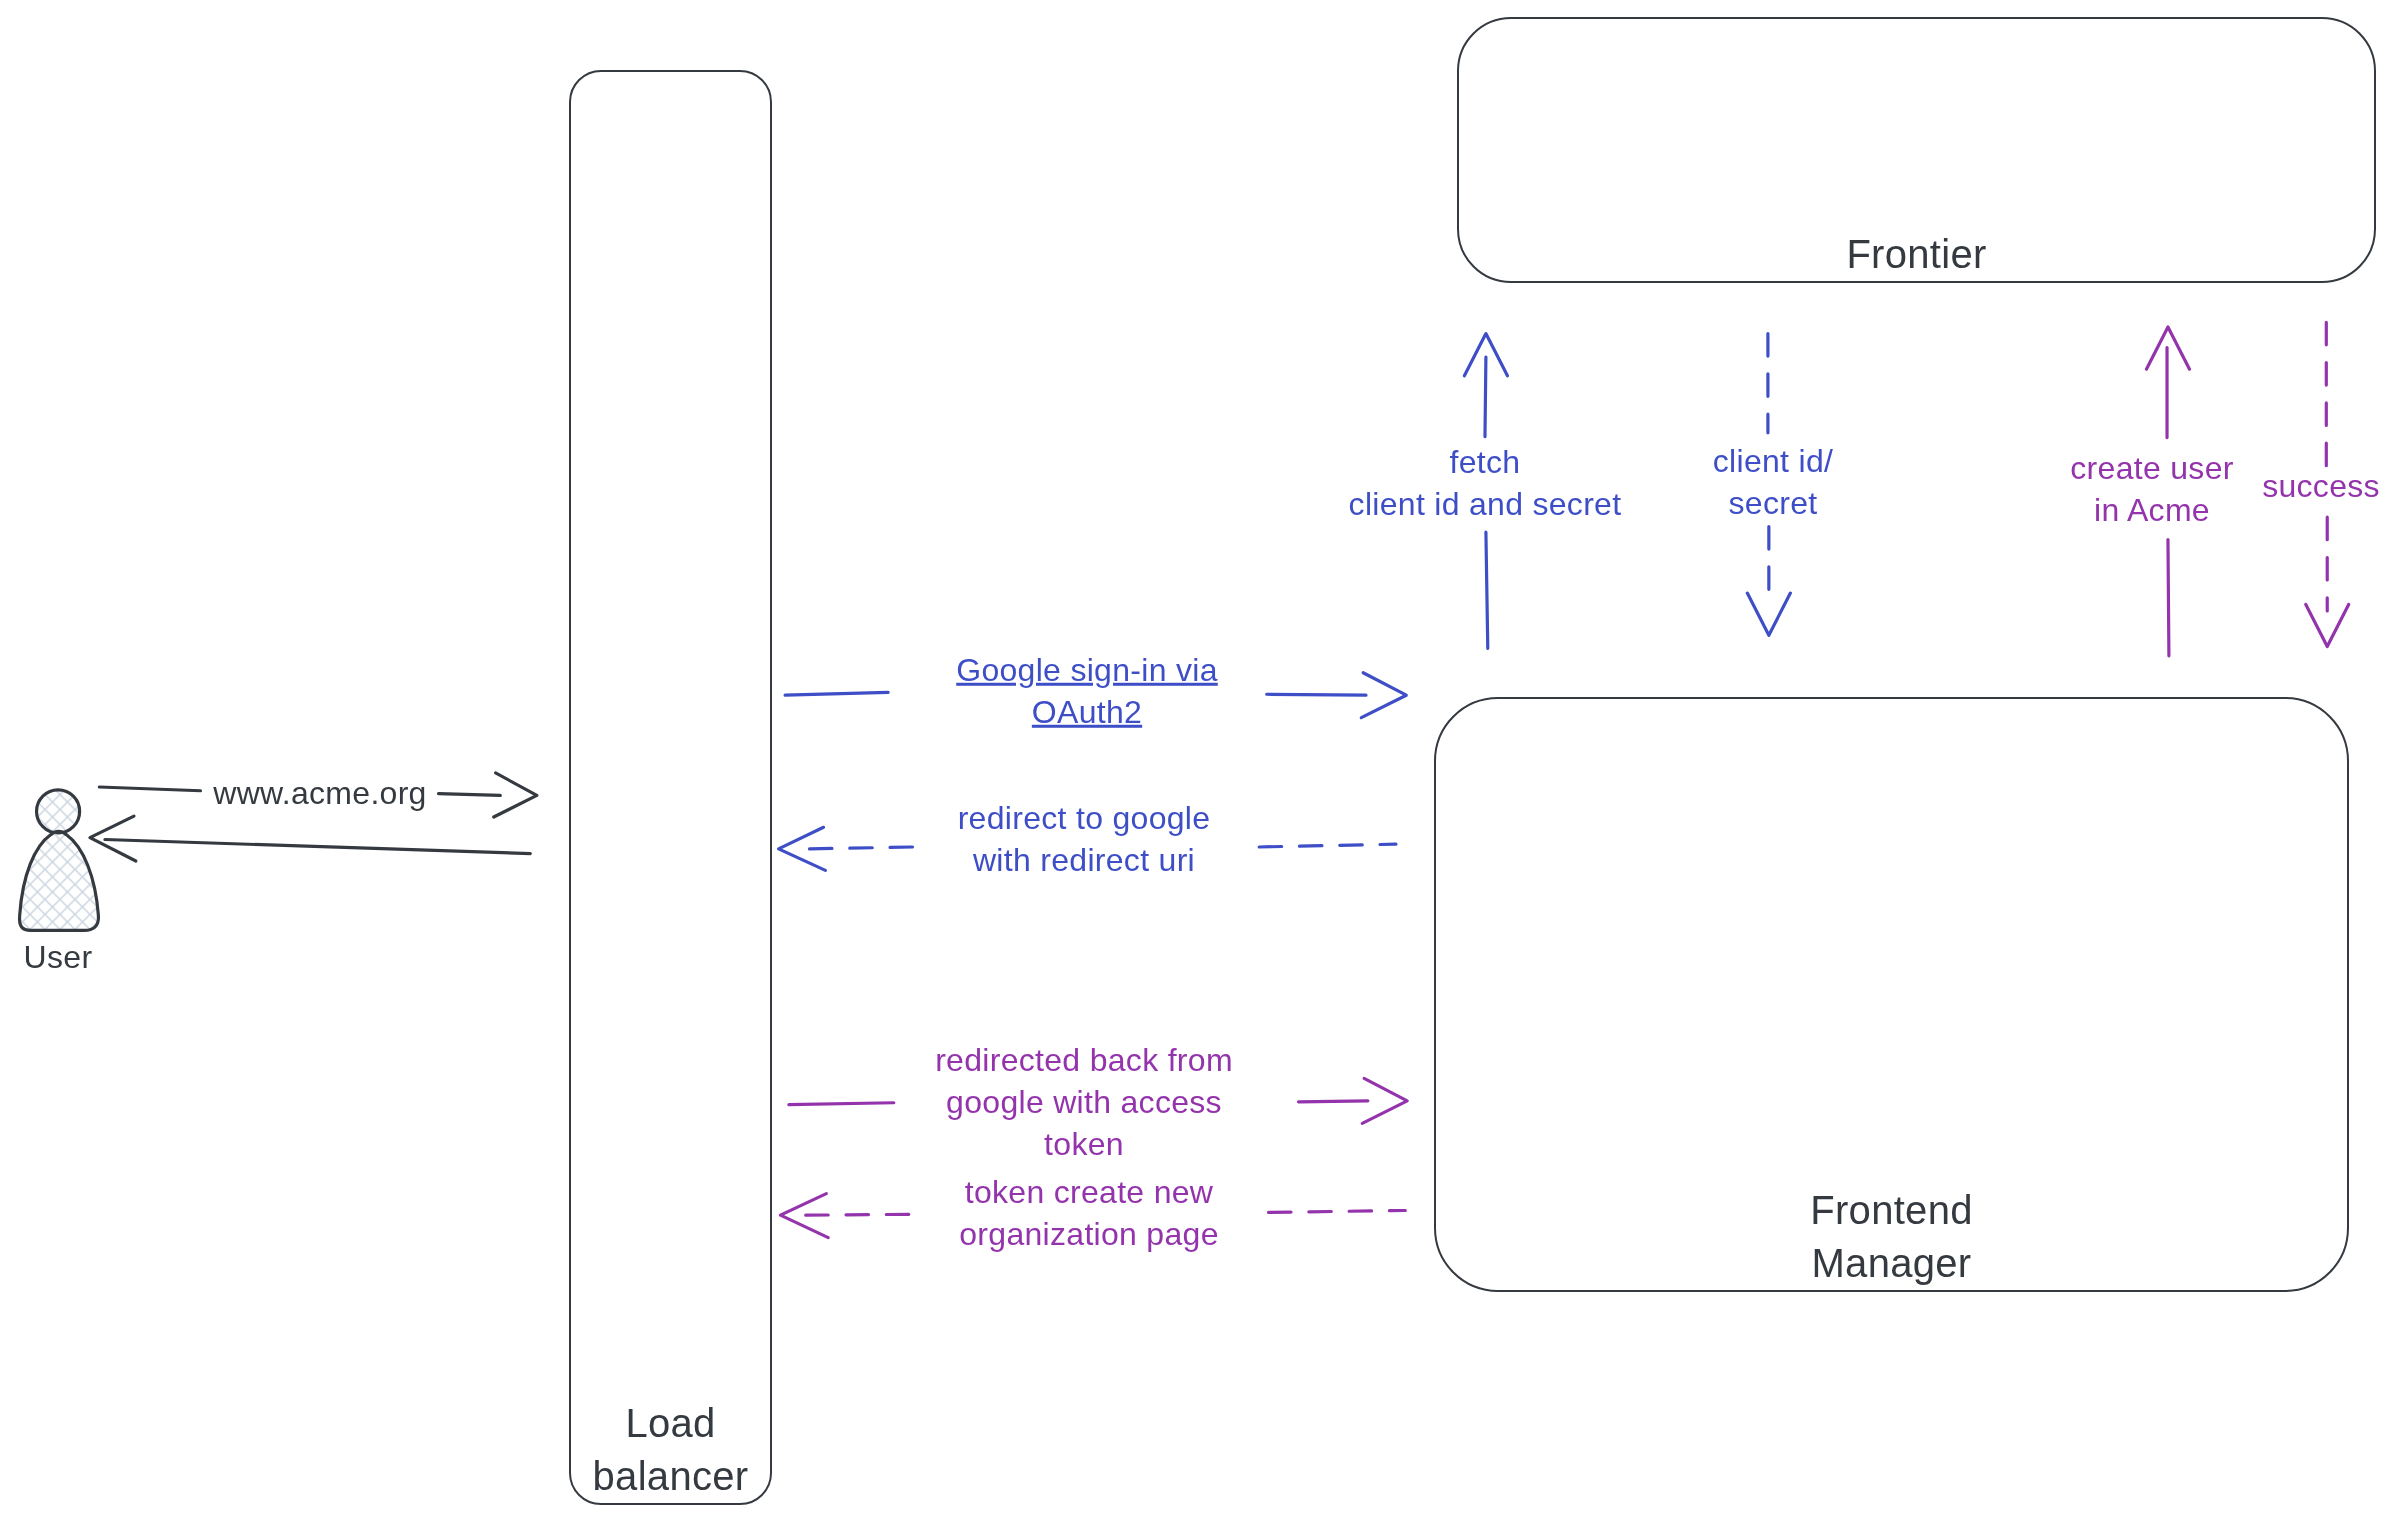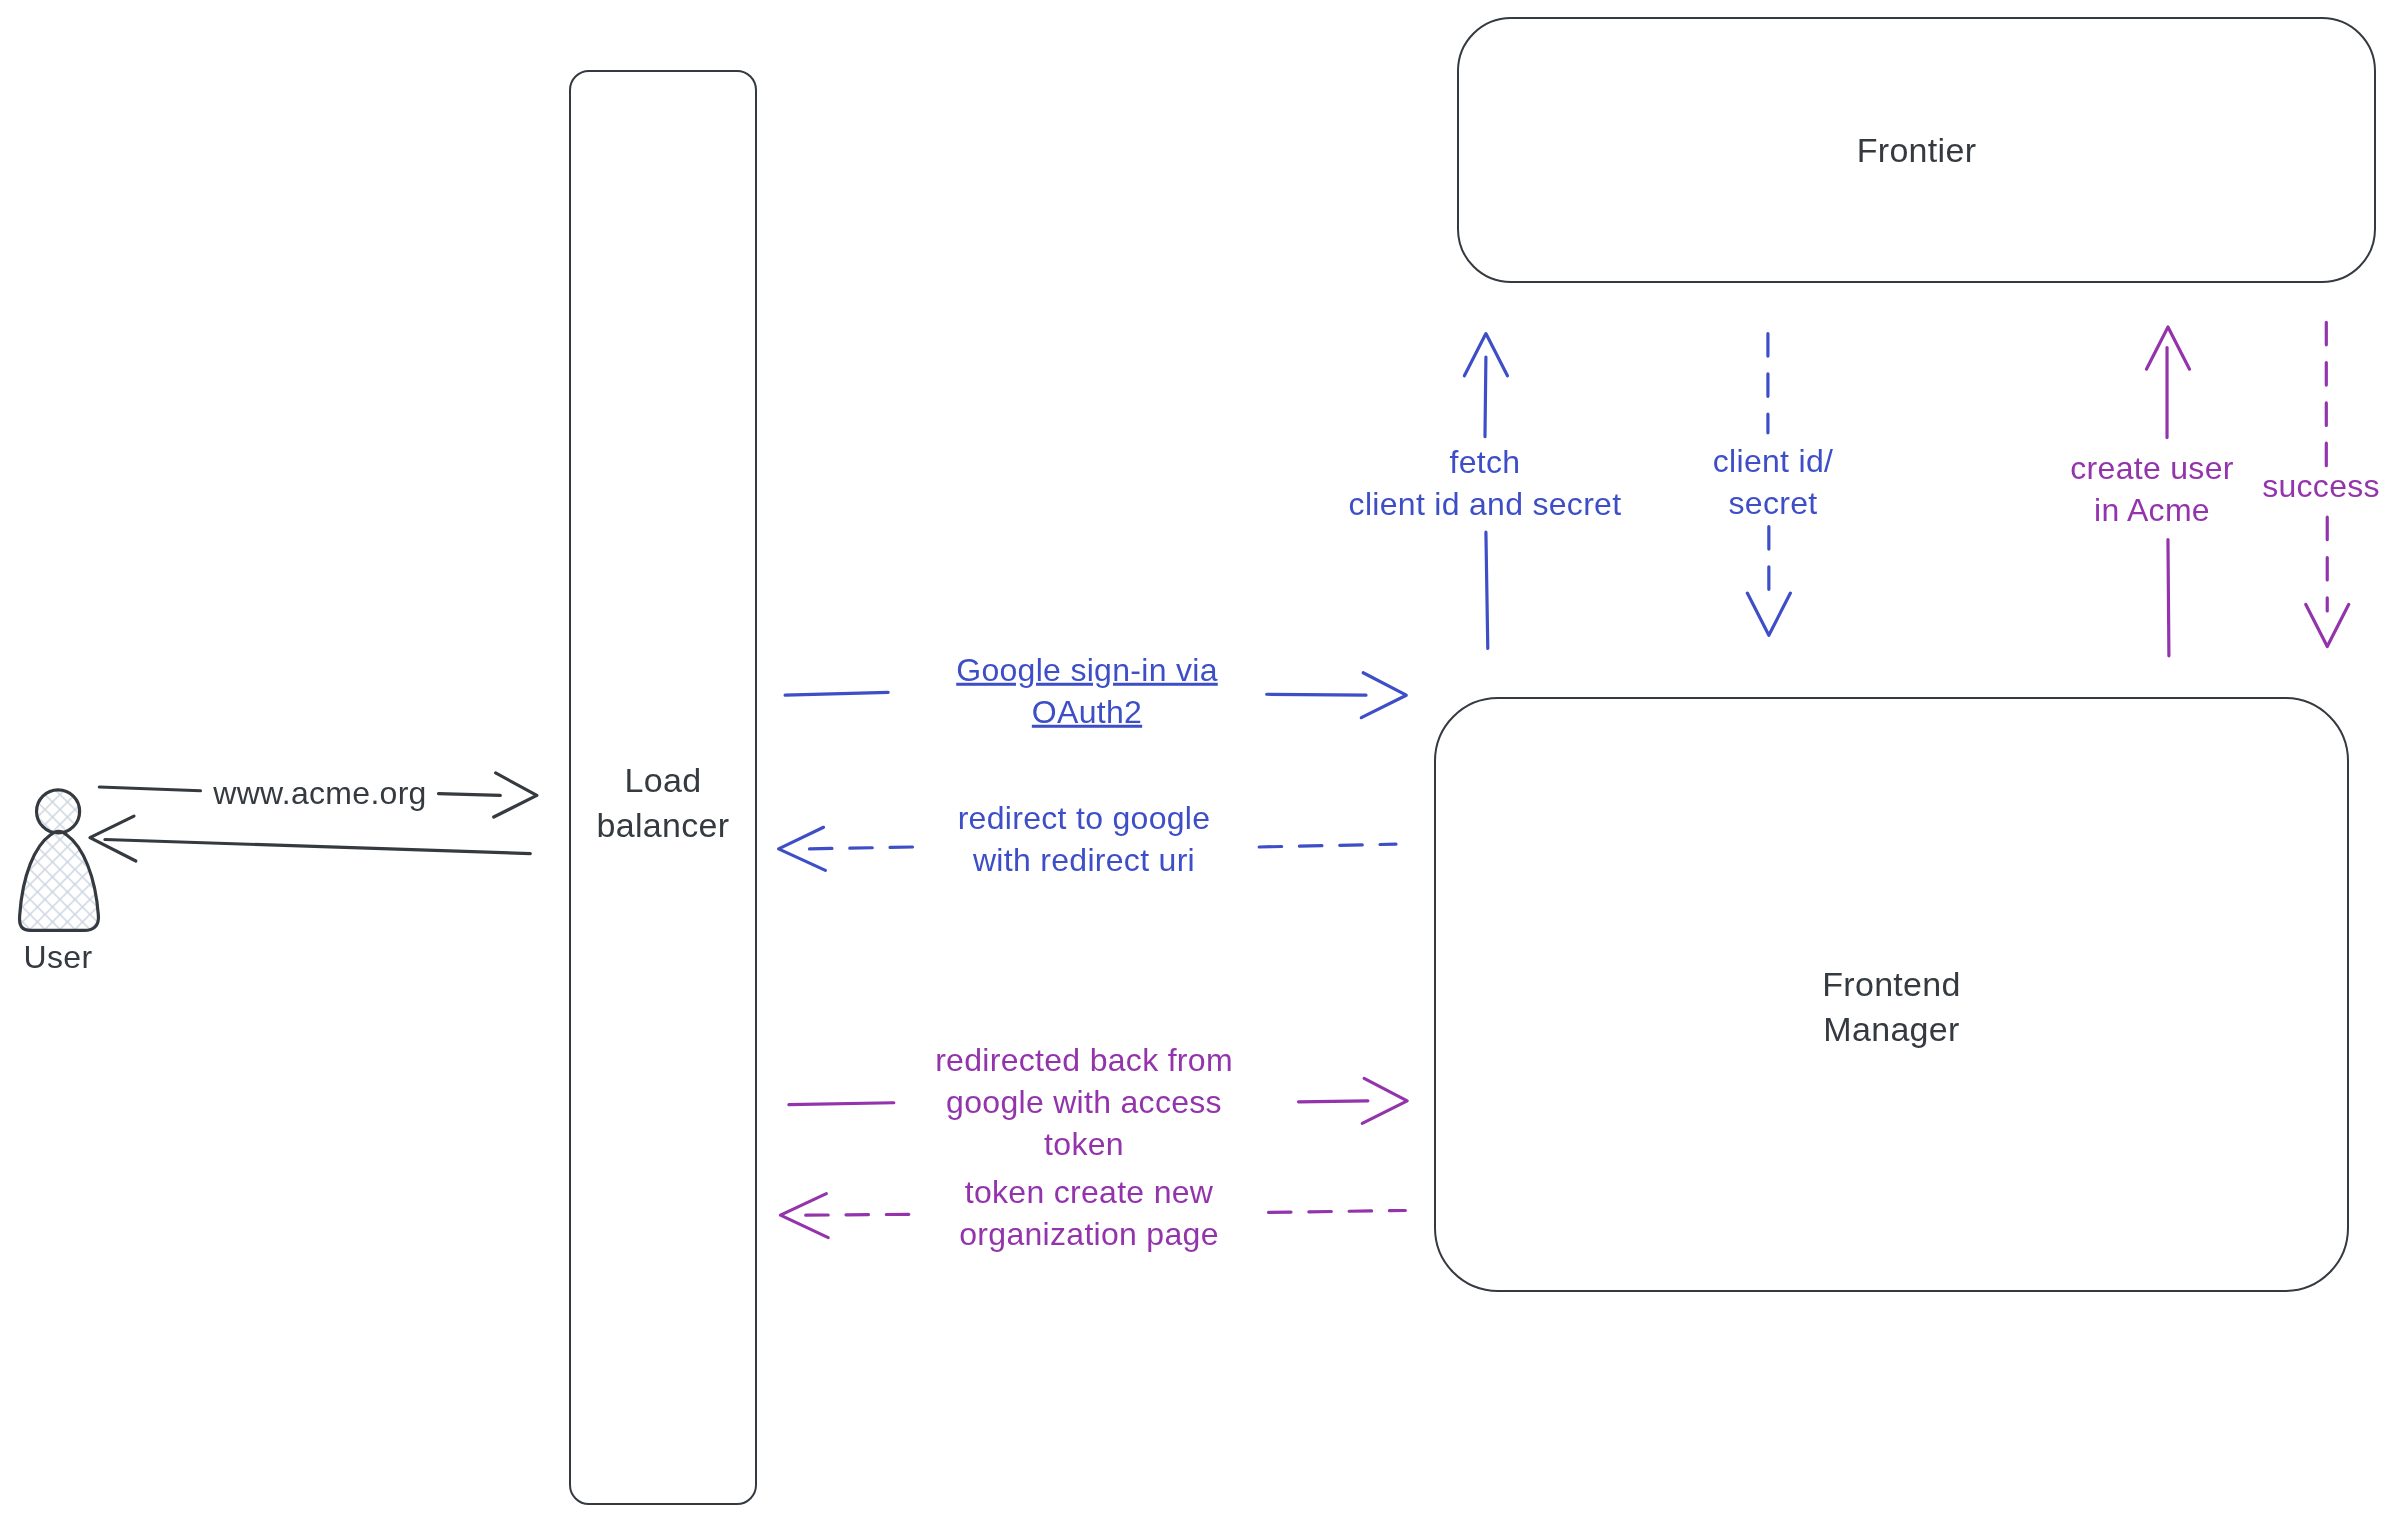--- a/index.html
+++ b/index.html
@@ -4,23 +4,23 @@
 <style>
   html,body{margin:0;padding:0;background:#fff;}
   .canvas{
     position:relative;width:2405px;height:1530px;overflow:hidden;
     background:var(--c-bg,#ffffff);
     font-family:"Liberation Sans","DejaVu Sans",sans-serif;
   }
   .canvas svg.wires{position:absolute;left:0;top:0;width:2405px;height:1530px;}
   .node{
     position:absolute;border:2.8px solid var(--c-ink,#343a40);
-    display:flex;align-items:center;justify-content:center;
+    display:flex;align-items:flex-end;justify-content:center;
     color:var(--c-ink,#343a40);background:transparent;
-    font-size:34px;line-height:1.32;letter-spacing:0.3px;text-align:center;
+    font-size:40px;line-height:1.32;letter-spacing:0.3px;text-align:center;
   }
   .node .nlabel{white-space:pre-line;}
   .label{
     position:absolute;transform:translate(-50%,-50%);
     white-space:pre-line;text-align:center;width:max-content;
     font-size:32px;line-height:1.32;letter-spacing:0.3px;
   }
   .c-ink{color:var(--c-ink,#343a40);}
   .c-blue{color:var(--c-blue,#3d4ec7);}
   .c-purple{color:var(--c-purple,#9434ac);}
@@ -103,21 +103,21 @@
       <polyline class="head s-purple" points="2291,394 2314,349 2337,394"></polyline>
     </g>
 
     <g>
       <path class="shaft dash s-purple" d="M2483,344 L2483,500"></path>
       <path class="shaft dash s-purple" d="M2484,552 L2484,652"></path>
       <polyline class="head s-purple" points="2461,645 2484,690 2507,645"></polyline>
     </g>
   </svg>
 
-  <div class="node" style="left:569px;top:70px;width:188px;height:1435px;border-radius:20px;padding-top:30px;box-sizing:border-box;">
+  <div class="node" style="left:569px;top:70px;width:203px;height:1435px;border-radius:32px;padding-top:30px;box-sizing:border-box;">
     <span class="nlabel">Load
 balancer</span>
   </div>
 
   <div class="node" style="left:1457px;top:17px;width:915px;height:262px;border-radius:54px;">
     <span class="nlabel">Frontier</span>
   </div>
 
   <div class="node" style="left:1434px;top:697px;width:915px;height:595px;border-radius:64px;padding-top:24px;box-sizing:border-box;">
     <span class="nlabel">Frontend

